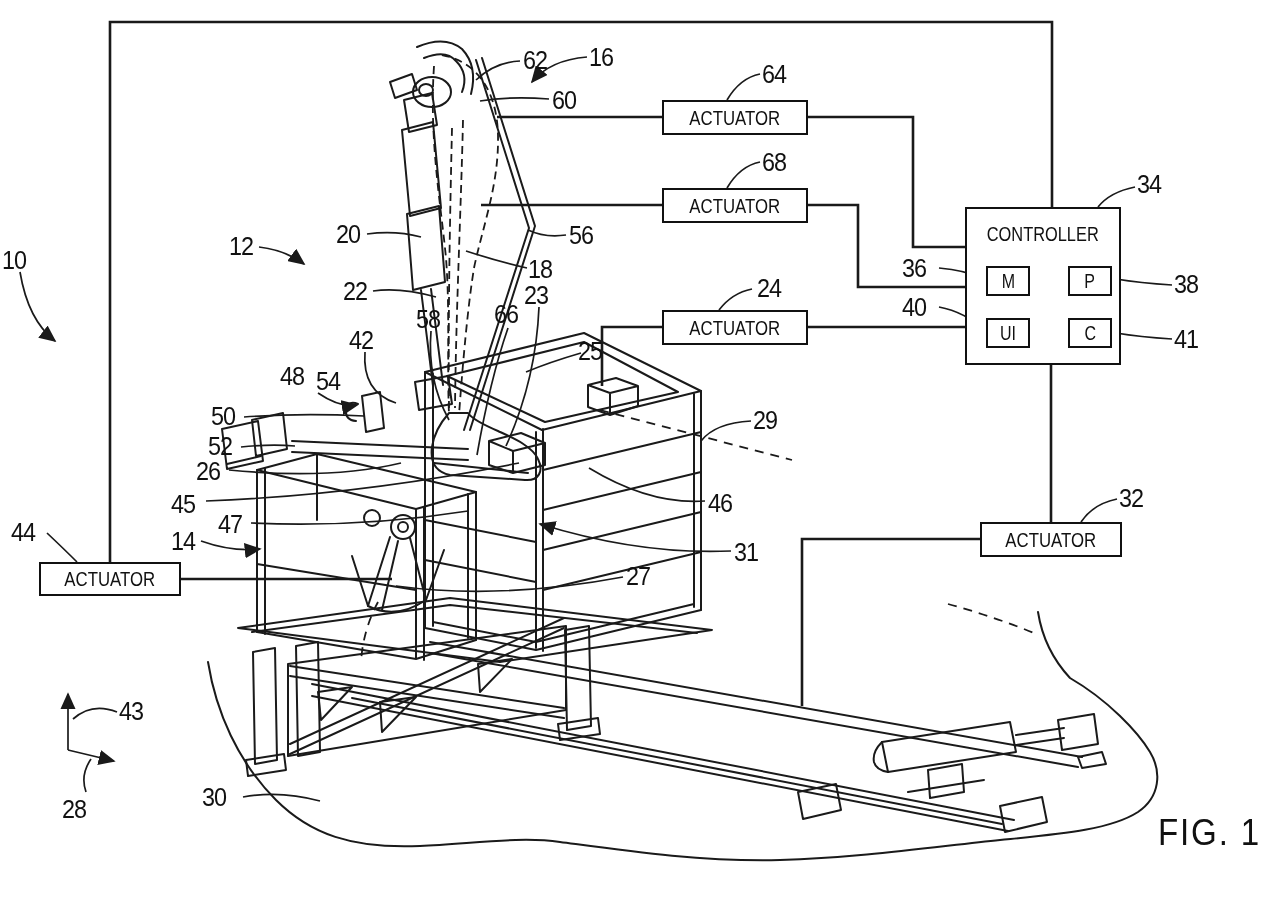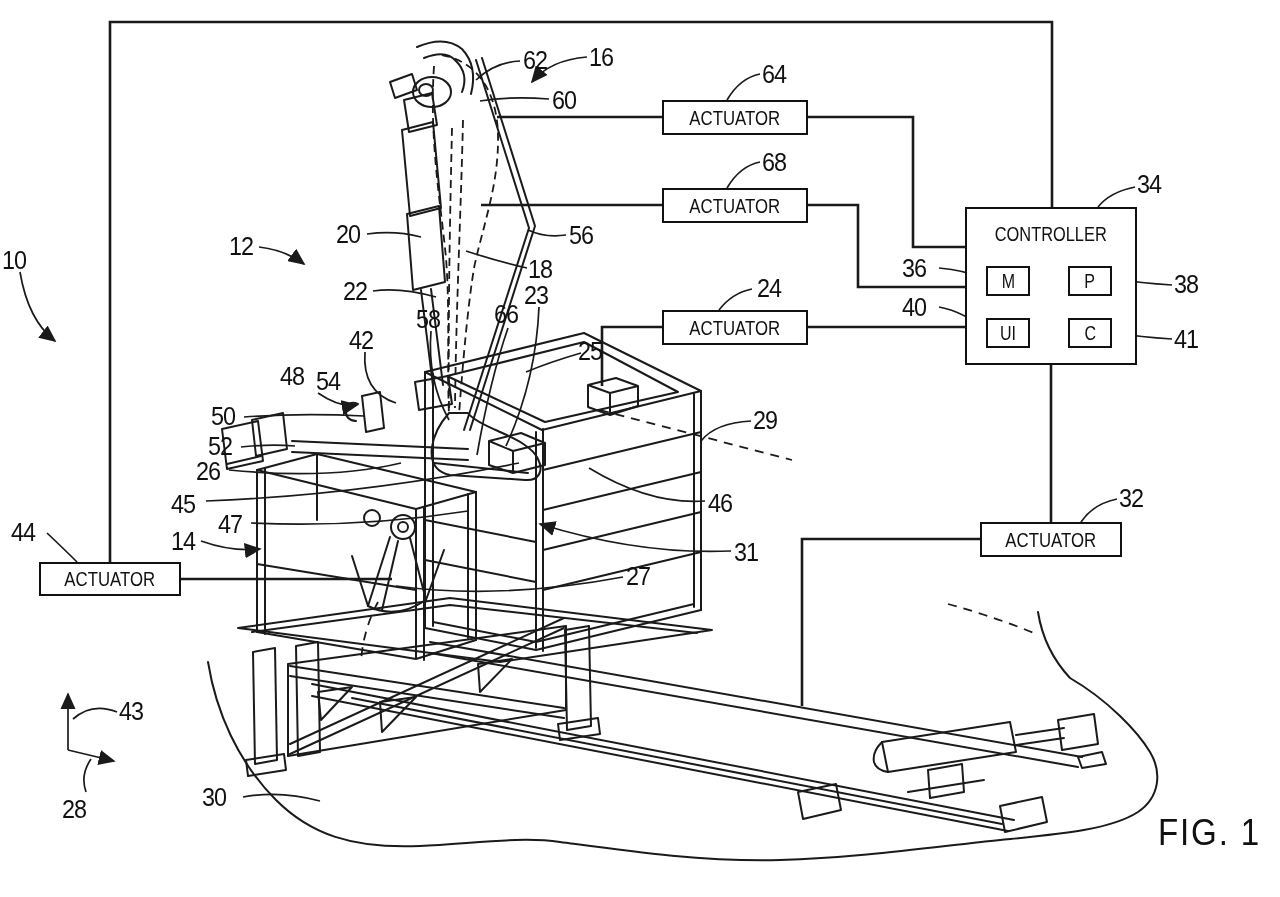--- a/index.html
+++ b/index.html
@@ -198,21 +198,21 @@
   <div class="box" style="left:662px;top:310px;width:146px;height:35px">
     <span class="t">ACTUATOR</span>
   </div>
   <div class="box" style="left:39px;top:562px;width:142px;height:34px">
     <span class="t">ACTUATOR</span>
   </div>
   <div class="box" style="left:980px;top:522px;width:142px;height:35px">
     <span class="t">ACTUATOR</span>
   </div>
 
-  <div class="box ctrl" style="left:965px;top:207px;width:172px;height:158px">
+  <div class="box ctrl" style="left:965px;top:207px;width:156px;height:158px">
     <div class="ctrl-title"><span>CONTROLLER</span></div>
   </div>
   <div class="box minibox" style="left:986px;top:266px;width:44px;height:30px">
     <span class="t">M</span>
   </div>
   <div class="box minibox" style="left:1068px;top:266px;width:44px;height:30px">
     <span class="t">P</span>
   </div>
   <div class="box minibox" style="left:986px;top:318px;width:44px;height:30px">
     <span class="t">UI</span>

